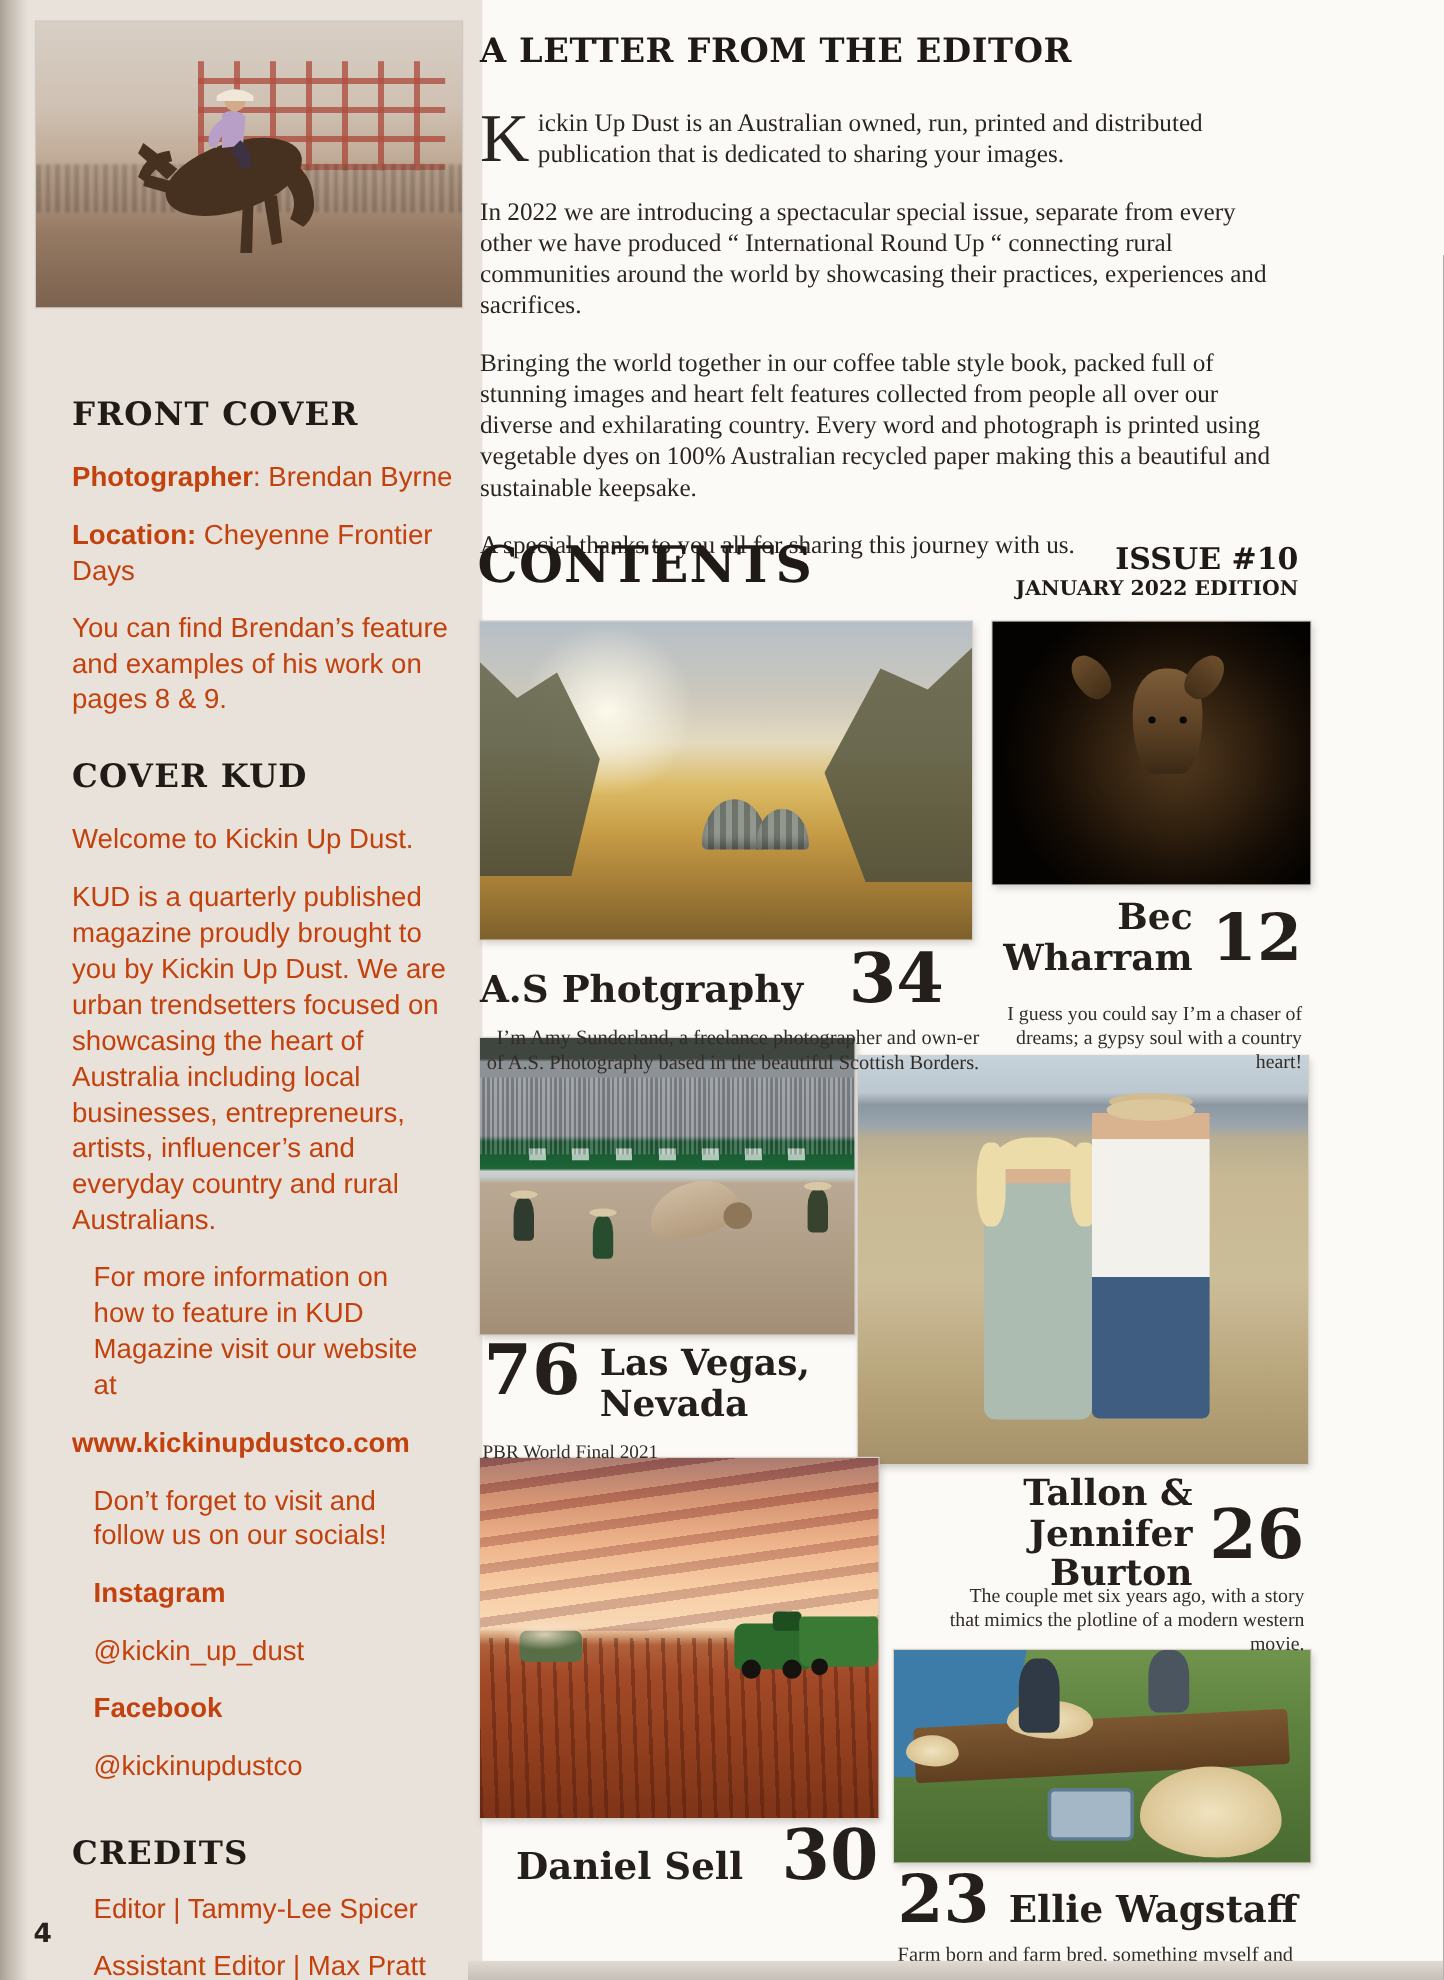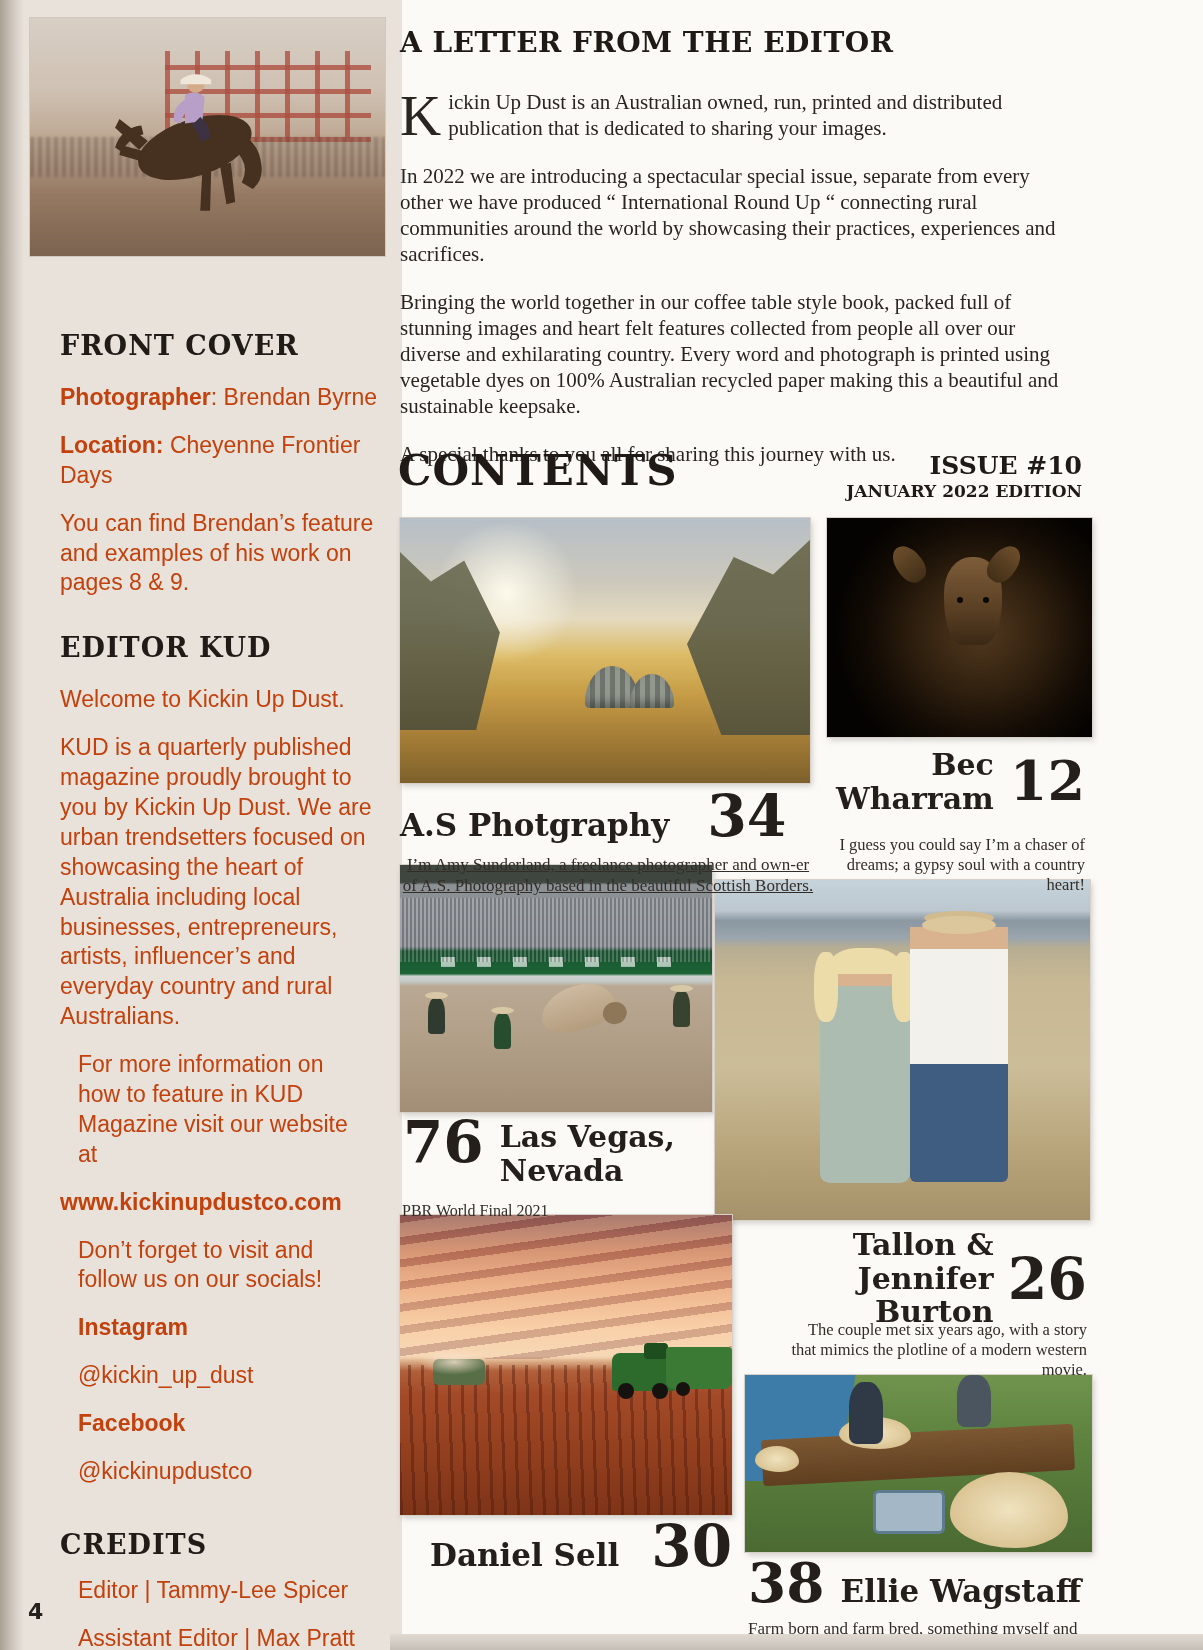--- a/index.html
+++ b/index.html
@@ -44,21 +44,21 @@
 
   .f-photo{position:absolute;box-shadow:0 0 0 1px #d7d0c8, 2px 3px 6px rgba(80,70,60,.25);overflow:hidden;}
   .f-photo span{position:absolute;display:block;}
   .f-title{font-family:"DejaVu Serif",serif;font-weight:bold;color:#241f1b;font-size:30px;line-height:1.12;}
   .num{font-family:"DejaVu Serif",serif;font-weight:bold;font-size:57px;line-height:.9;color:#241f1b;}
   .f-cap{position:absolute;font-family:"Liberation Serif",serif;font-size:17px;line-height:1.22;color:#332d28;}
   .row{position:absolute;display:flex;}
 
   
   .row-as{left:10px;top:350px;align-items:baseline;gap:38px;}
-  .cap-as{left:10px;top:398px;width:416px;text-align:center;text-decoration:underline;}
+  .cap-as{left:10px;top:398px;width:416px;text-align:right;}
   .row-bec{left:437px;top:308px;width:258px;justify-content:flex-end;align-items:center;gap:16px;}
   .row-bec .f-title{width:160px;text-align:right;}
   .cap-bec{left:433px;top:378px;width:262px;text-align:right;font-size:16.5px;}
   .row-lv{left:13px;top:676px;align-items:flex-start;gap:16px;}
   .row-lv .f-title{width:180px;padding-top:4px;}
   .cap-lv{left:12px;top:745px;width:320px;font-size:16px;}
   .row-tj{right:116px;top:788px;align-items:center;gap:14px;}
   .row-tj .f-title{width:252px;text-align:right;}
   .cap-tj{right:116px;top:863px;width:300px;text-align:right;font-size:16.5px;}
   .row-ds{right:471px;top:1080px;align-items:baseline;gap:32px;}
@@ -193,21 +193,21 @@
         <path d="M96 48 q-12 8 -10 20 l6 2 q2 -10 10 -14 z" fill="#b79fc7"></path>
       </svg>
     </div>
 
     <div class="sb-wrap">
       <h2 class="sb-h">FRONT COVER</h2>
       <p class="sb"><span class="lbl">Photographer</span><span>: Brendan Byrne</span></p>
       <p class="sb"><span class="lbl">Location:</span><span> Cheyenne Frontier Days</span></p>
       <p class="sb">You can find Brendan’s feature and examples of his work on pages 8 &amp; 9.</p>
 
-      <h2 class="sb-h about-h">EDITOR KUD</h2>
+      <h2 class="sb-h about-h">COVER KUD</h2>
       <p class="sb">Welcome to Kickin Up Dust.</p>
       <p class="sb">KUD is a quarterly published magazine proudly brought to you by Kickin Up Dust. We are urban trendsetters focused on showcasing the heart of Australia including local businesses, entrepreneurs, artists, influencer’s and everyday country and rural Australians.</p>
       <p class="sb tight">For more information on how to feature in KUD Magazine visit our website at</p>
       <p class="sb bold">www.kickinupdustco.com</p>
       <p class="sb tight">Don’t forget to visit and follow us on our socials!</p>
       <p class="sb bold tight">Instagram</p>
       <p class="sb tight">@kickin_up_dust</p>
       <p class="sb bold tight">Facebook</p>
       <p class="sb tight">@kickinupdustco</p>
 
@@ -299,20 +299,20 @@
       <div class="num">26</div>
     </div>
     <p class="f-cap cap-tj">The couple met six years ago, with a story that mimics the plotline of a modern western movie.</p>
 
     <div class="row row-ds">
       <div class="f-title" style="font-size:31px">Daniel Sell</div>
       <div class="num" style="font-size:58px">30</div>
     </div>
 
     <div class="row row-ew">
-      <div class="num" style="font-size:55px">38</div>
+      <div class="num" style="font-size:55px">23</div>
       <div class="f-title" style="font-size:31px">Ellie Wagstaff</div>
     </div>
     <p class="f-cap cap-ew">Farm born and farm bred, something myself and my two brothers are proud of.</p>
   </section>
 
   <div class="botband"></div>
 </div>
 
 </body></html>

